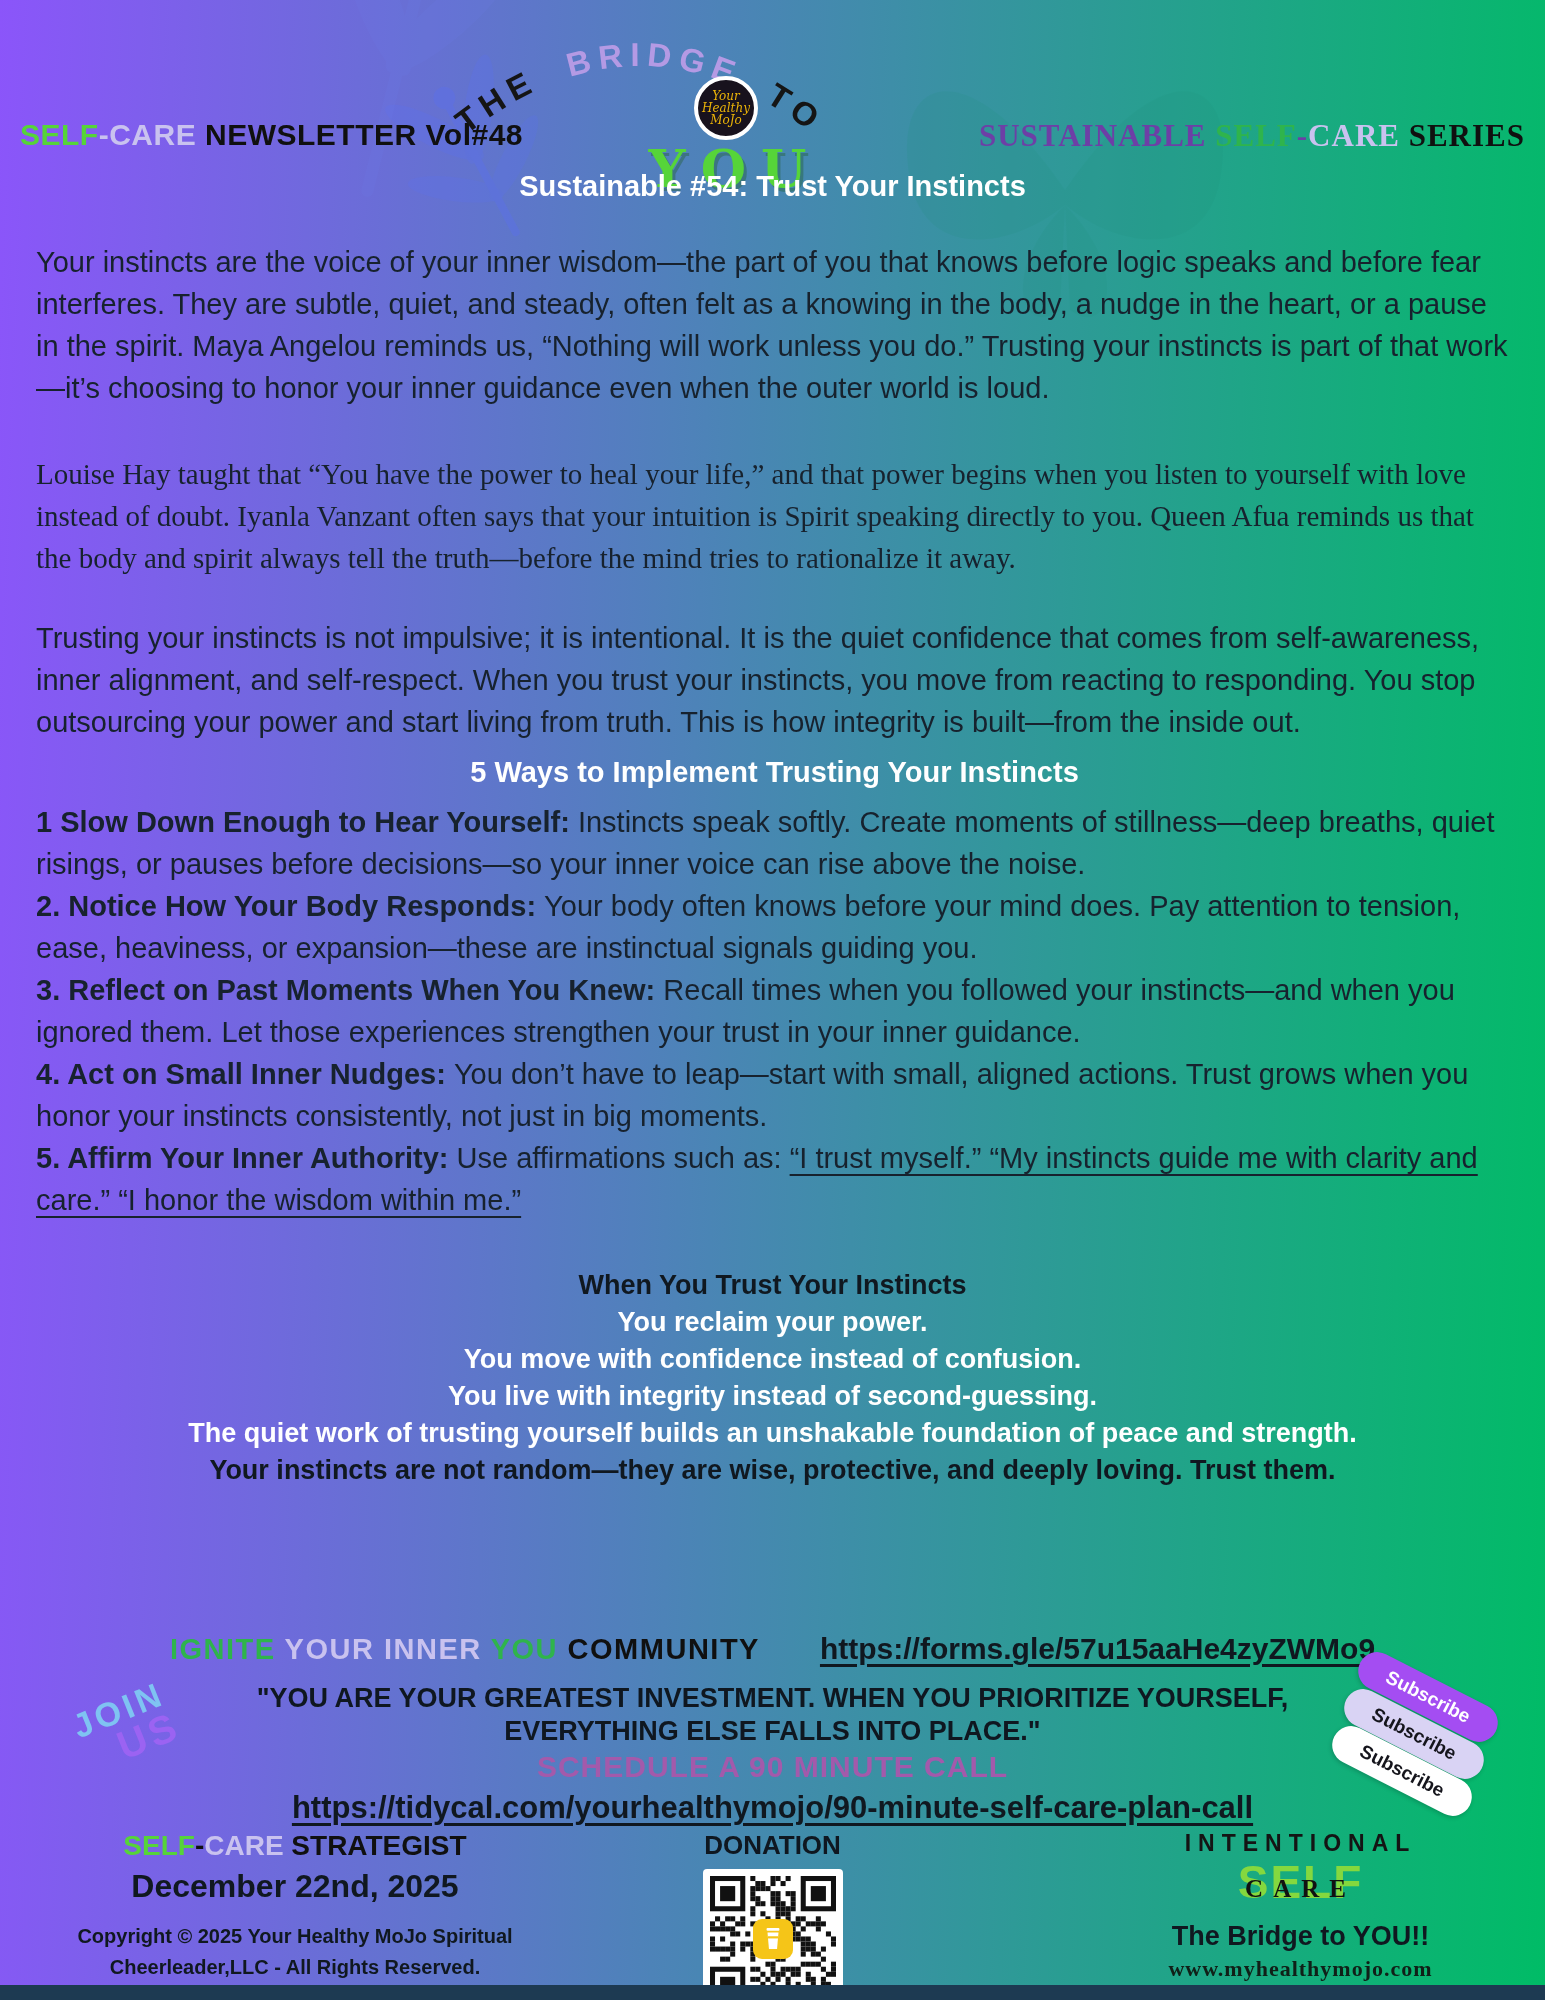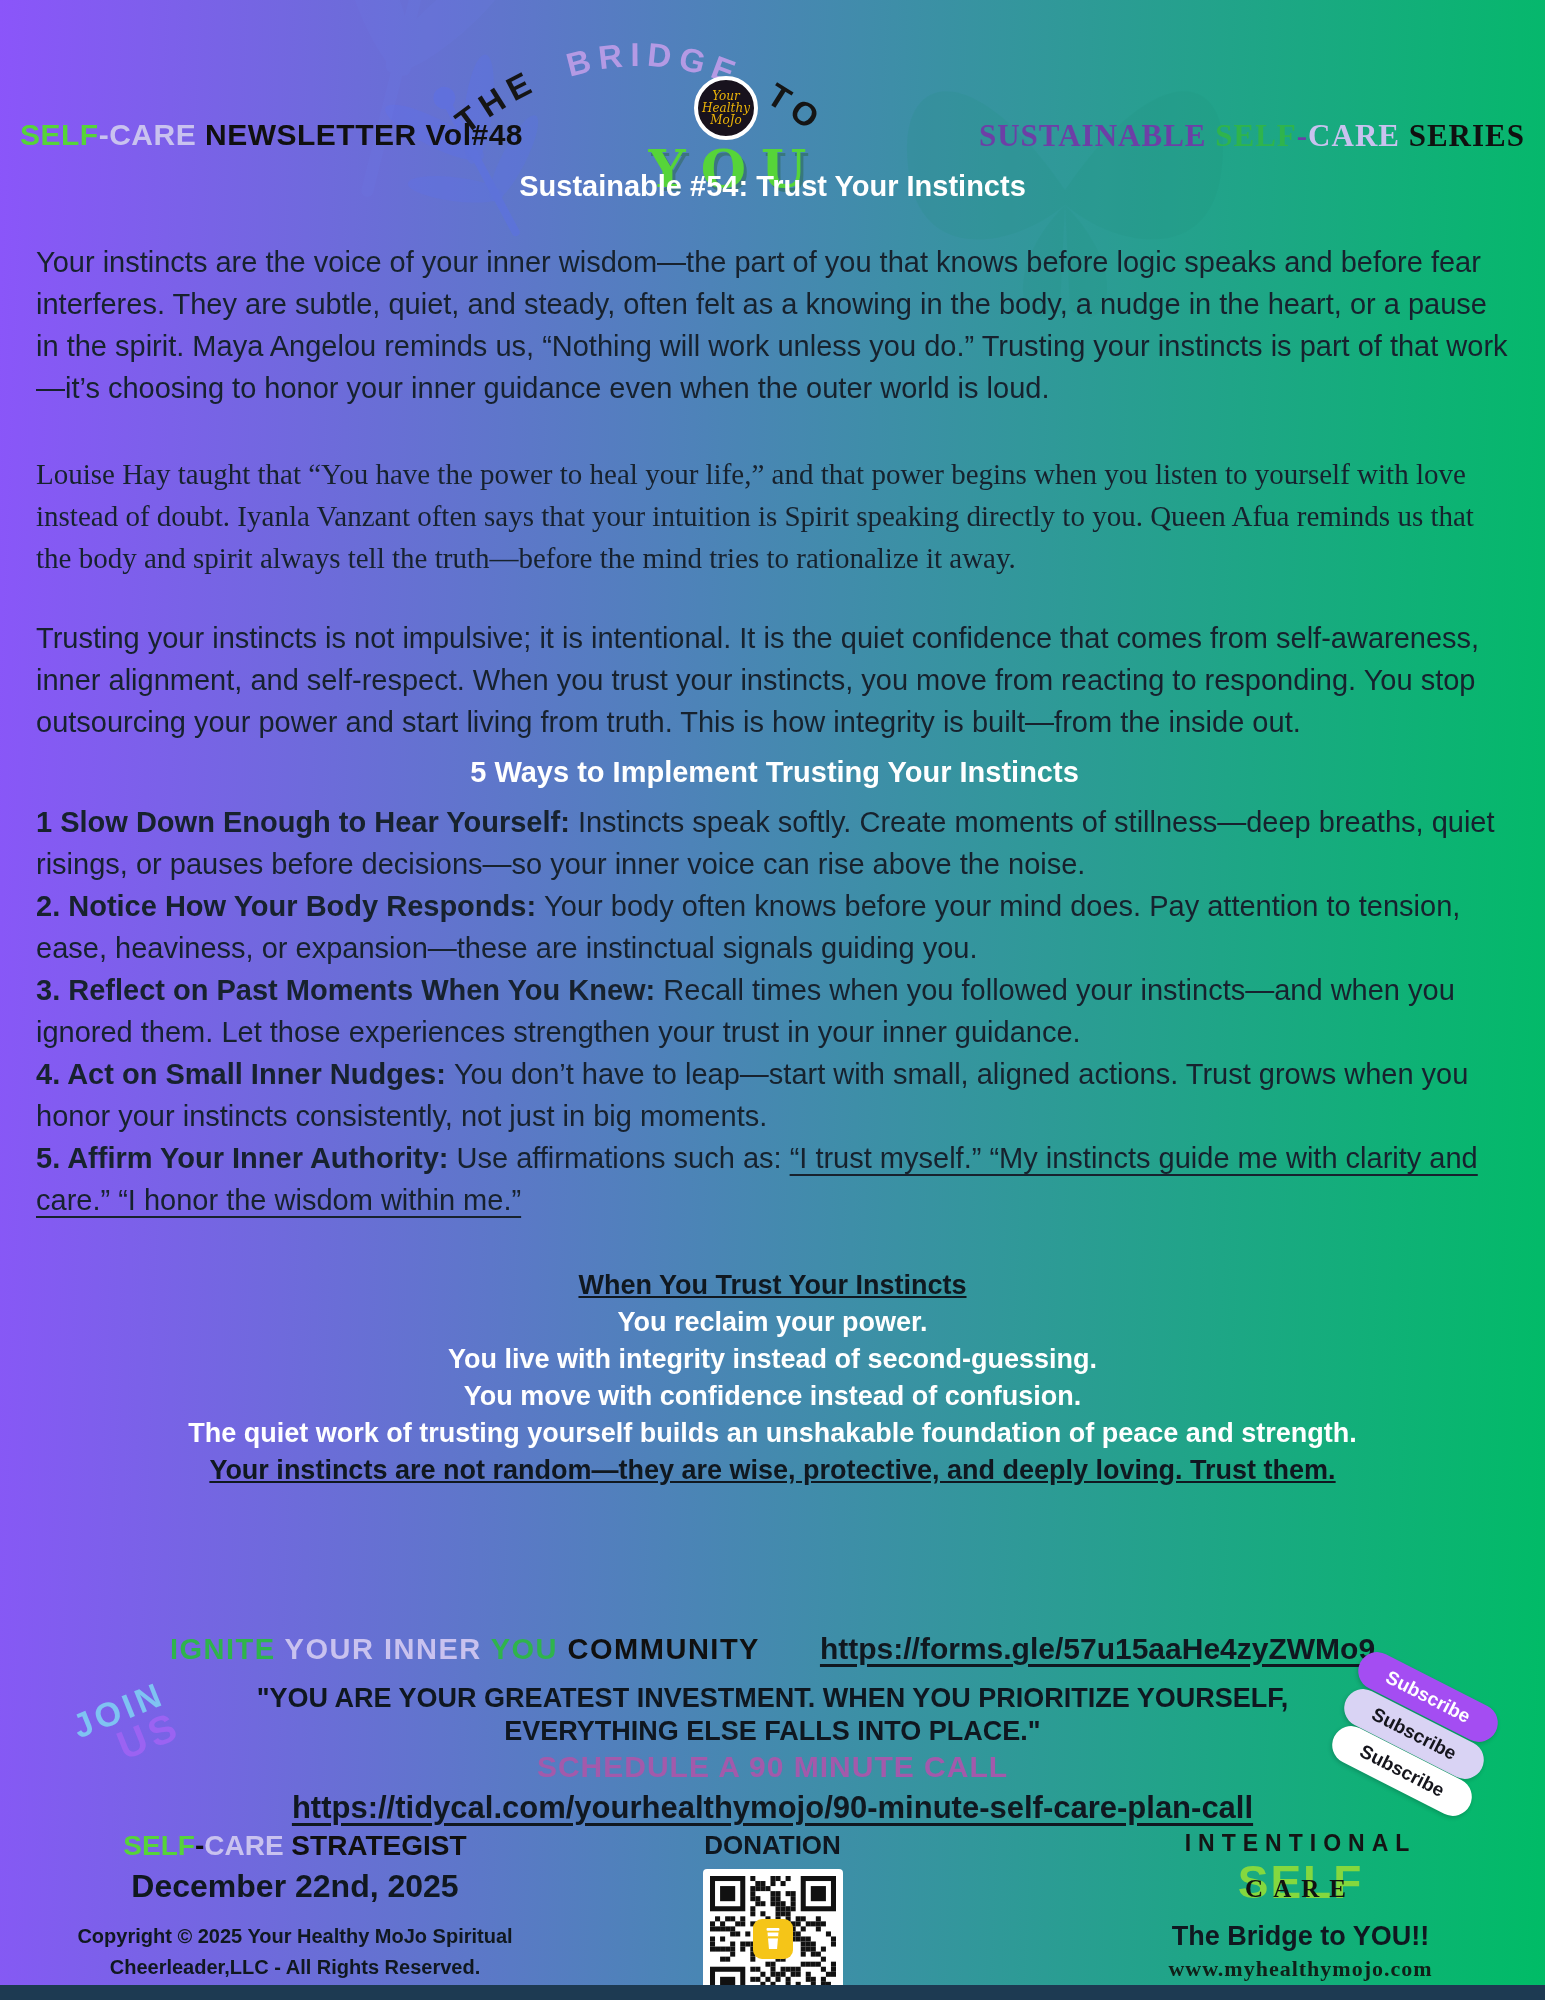--- a/index.html
+++ b/index.html
@@ -45,21 +45,21 @@
   .body-col{margin:0 32px 0 36px;}
   .body-p{margin:0;font-size:29px;line-height:42px;color:#17222E;}
   .gap1{margin-bottom:44px;} .gap2{margin-bottom:38px;font-family:Liberation Serif, serif;} .gap3{margin-bottom:4px;}
   .list-heading{margin:8px;text-align:center;color:#ffffff;font-size:29px;font-weight:700;line-height:42px;}
   .li{margin:0;font-size:29px;line-height:42px;color:#17222E;}
   .li b{font-weight:700;}
   .affirm{text-decoration:underline;text-decoration-thickness:2px;text-underline-offset:6px;}
   
   .closing{margin-top:46px;text-align:center;font-weight:700;font-size:27px;}
   .closing div{line-height:37px;white-space:nowrap;}
-  .cl-black{color:#101820;text-decoration:underline;}
+  .cl-black{color:#101820;}
   .cl-white{color:#ffffff;}
   
   .community-row{position:absolute;left:0;right:0;top:1632px;display:flex;justify-content:center;align-items:baseline;gap:60px;white-space:nowrap;}
   .ignite-serif{font-family:Liberation Sans, sans-serif;font-weight:700;font-size:29px;letter-spacing:1.5px;}
   .link{color:#101820;font-weight:700;text-decoration:underline;text-decoration-thickness:3px;text-underline-offset:5px;}
   .forms-link{font-size:30px;}
   .quote{position:absolute;left:0;right:0;top:1682px;text-align:center;font-weight:700;font-size:27px;line-height:33px;color:#0F1720;}
   .quote div{white-space:nowrap;}
   .schedule{position:absolute;left:0;right:0;top:1750px;text-align:center;font-weight:700;font-size:30px;letter-spacing:1px;color:#A35AAB;}
   .tidycal-row{position:absolute;left:0;right:0;top:1790px;text-align:center;font-size:31px;}
@@ -170,22 +170,22 @@
       <p class="li"><b>1 Slow Down Enough to Hear Yourself: </b><span>Instincts speak softly. Create moments of stillness—deep breaths, quiet risings, or pauses before decisions—so your inner voice can rise above the noise.</span></p>
       <p class="li"><b>2. Notice How Your Body Responds: </b><span>Your body often knows before your mind does. Pay attention to tension, ease, heaviness, or expansion—these are instinctual signals guiding you.</span></p>
       <p class="li"><b>3. Reflect on Past Moments When You Knew: </b><span>Recall times when you followed your instincts—and when you ignored them. Let those experiences strengthen your trust in your inner guidance.</span></p>
       <p class="li"><b>4. Act on Small Inner Nudges: </b><span>You don’t have to leap—start with small, aligned actions. Trust grows when you honor your instincts consistently, not just in big moments.</span></p>
       <p class="li"><b>5. Affirm Your Inner Authority: </b><span>Use affirmations such as: </span><span class="affirm">“I trust myself.” “My instincts guide me with clarity and care.” “I honor the wisdom within me.”</span></p>
     </div>
 
     <div class="closing">
       <div class="cl-black">When You Trust Your Instincts</div>
       <div class="cl-white">You reclaim your power.</div>
+      <div class="cl-white">You move with confidence instead of confusion.</div>
       <div class="cl-white">You live with integrity instead of second-guessing.</div>
-      <div class="cl-white">You move with confidence instead of confusion.</div>
       <div class="cl-white">The quiet work of trusting yourself builds an unshakable foundation of peace and strength.</div>
       <div class="cl-black">Your instincts are not random—they are wise, protective, and deeply loving. Trust them.</div>
     </div>
   </main>
 
   <div class="community-row">
     <span class="ignite-serif">
       <span class="c-sgreen">IGNITE</span><span class="c-lav"> YOUR INNER </span><span class="c-sgreen">YOU</span><span class="c-black"> COMMUNITY</span>
     </span>
     <a class="link forms-link" href="#">https://forms.gle/57u15aaHe4zyZWMo9</a>

